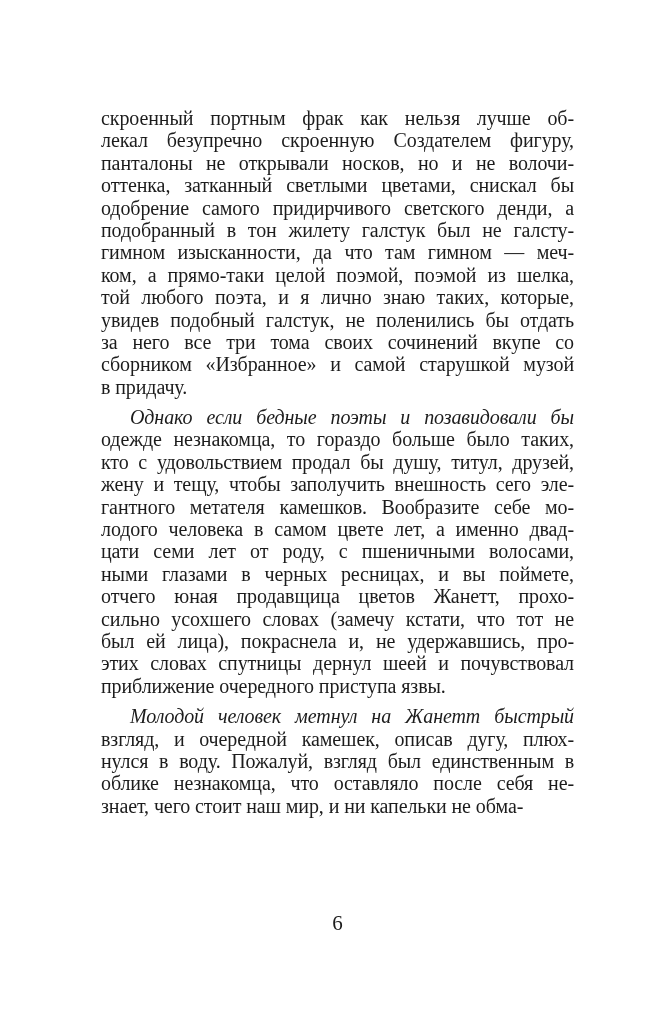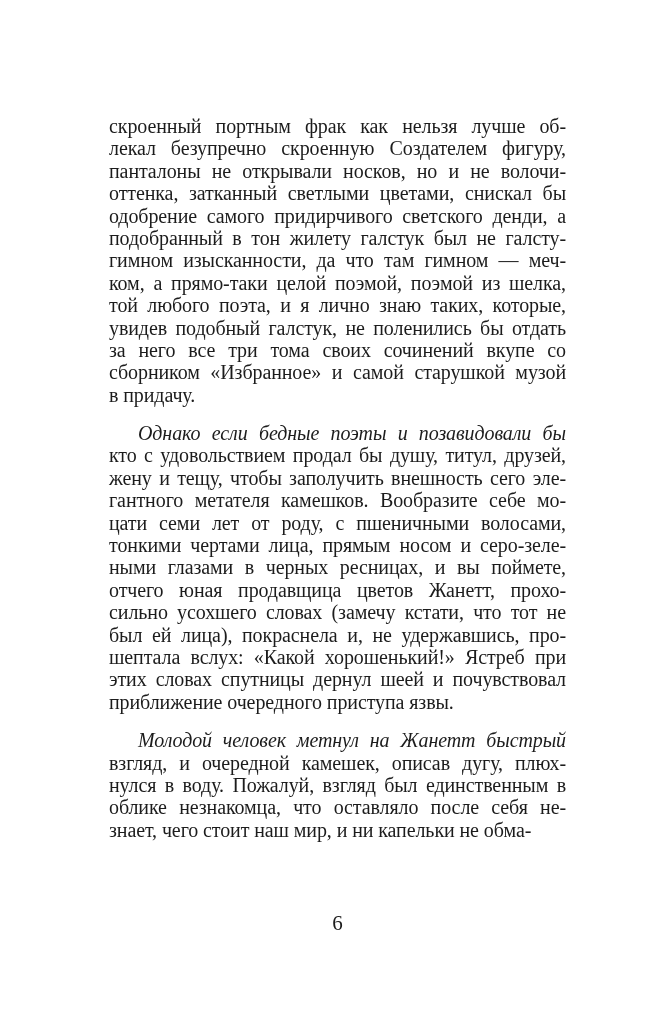--- a/index.html
+++ b/index.html
@@ -22,21 +22,21 @@
   .text-block {
     position: absolute;
     left: 93px;
     top: 99px;
     width: 489px;
     font-size: 20px;
     line-height: 22.4px;
     letter-spacing: -0.1px;
   }
   .paragraph {
-    margin: 16px;
+    margin: 8px;
     padding: 0;
   }
   .line {
     height: 22.4px;
     text-align: justify;
     text-align-last: justify;
   }
   .line.para-end {
     text-align-last: left;
   }
@@ -70,30 +70,30 @@
         <div class="line">гимном изысканности, да что там гимном — меч-</div>
         <div class="line">ком, а прямо-таки целой поэмой, поэмой из шелка,</div>
         <div class="line">той любого поэта, и я лично знаю таких, которые,</div>
         <div class="line">увидев подобный галстук, не поленились бы отдать</div>
         <div class="line">за него все три тома своих сочинений вкупе со</div>
         <div class="line">сборником «Избранное» и самой старушкой музой</div>
         <div class="line para-end">в придачу.</div>
       </div>
       <div class="paragraph">
         <div class="line first-indent">Однако если бедные поэты и позавидовали бы</div>
+        <div class="line">одежде незнакомца, то гораздо больше было таких,</div>
         <div class="line">кто с удовольствием продал бы душу, титул, друзей,</div>
         <div class="line">жену и тещу, чтобы заполучить внешность сего эле-</div>
         <div class="line">гантного метателя камешков. Вообразите себе мо-</div>
+        <div class="line">лодого человека в самом цвете лет, а именно двад-</div>
         <div class="line">цати семи лет от роду, с пшеничными волосами,</div>
-        <div class="line">тонкими чертами лица, прямым носом и серо-зеле-</div>
         <div class="line">ными глазами в черных ресницах, и вы поймете,</div>
         <div class="line">отчего юная продавщица цветов Жанетт, прохо-</div>
         <div class="line">сильно усохшего словах (замечу кстати, что тот не</div>
         <div class="line">был ей лица), покраснела и, не удержавшись, про-</div>
-        <div class="line">шептала вслух: «Какой хорошенький!» Ястреб при</div>
         <div class="line">этих словах спутницы дернул шеей и почувствовал</div>
         <div class="line para-end">приближение очередного приступа язвы.</div>
       </div>
       <div class="paragraph">
         <div class="line first-indent">Молодой человек метнул на Жанетт быстрый</div>
         <div class="line">взгляд, и очередной камешек, описав дугу, плюх-</div>
         <div class="line">нулся в воду. Пожалуй, взгляд был единственным в</div>
         <div class="line">облике незнакомца, что оставляло после себя не-</div>
         <div class="line para-end">знает, чего стоит наш мир, и ни капельки не обма-</div>
       </div>

